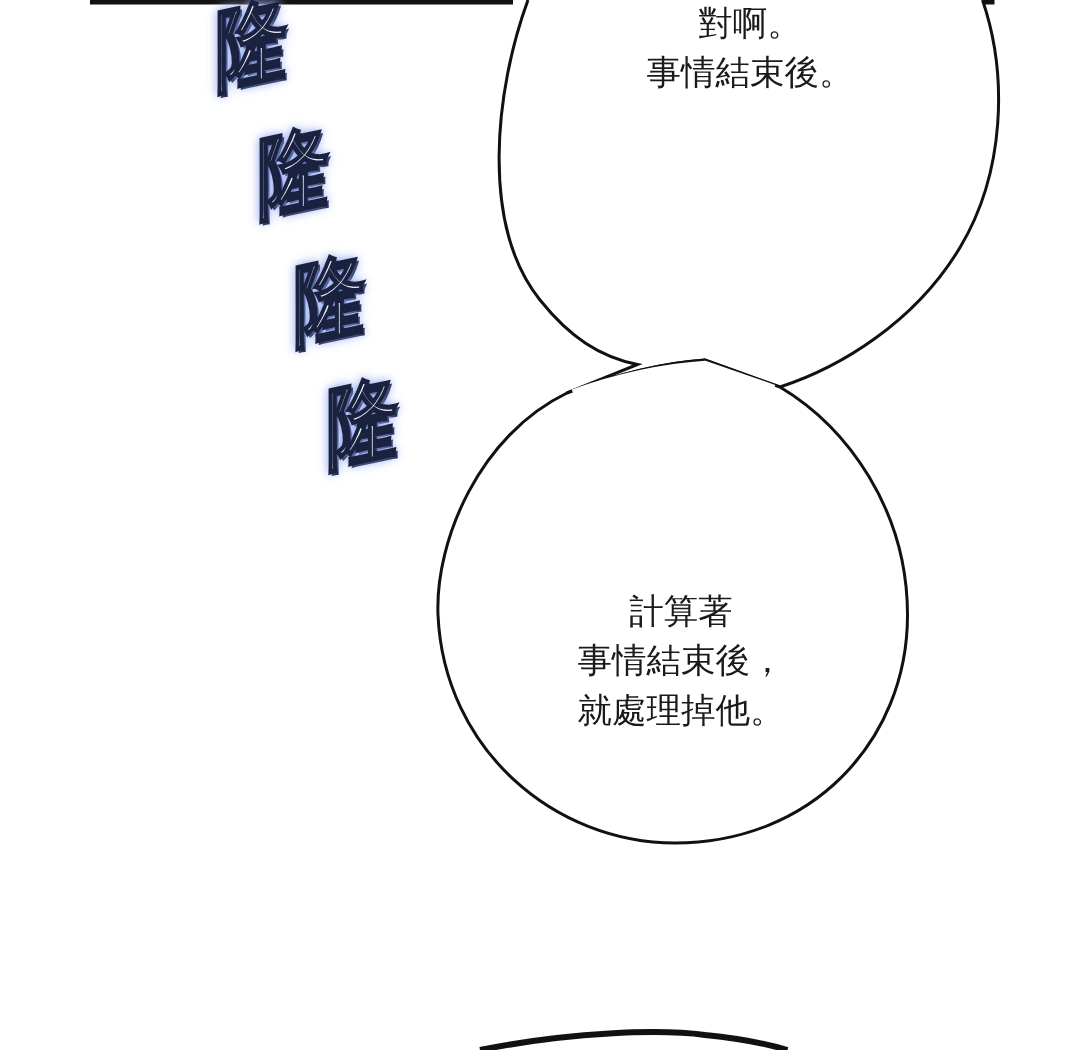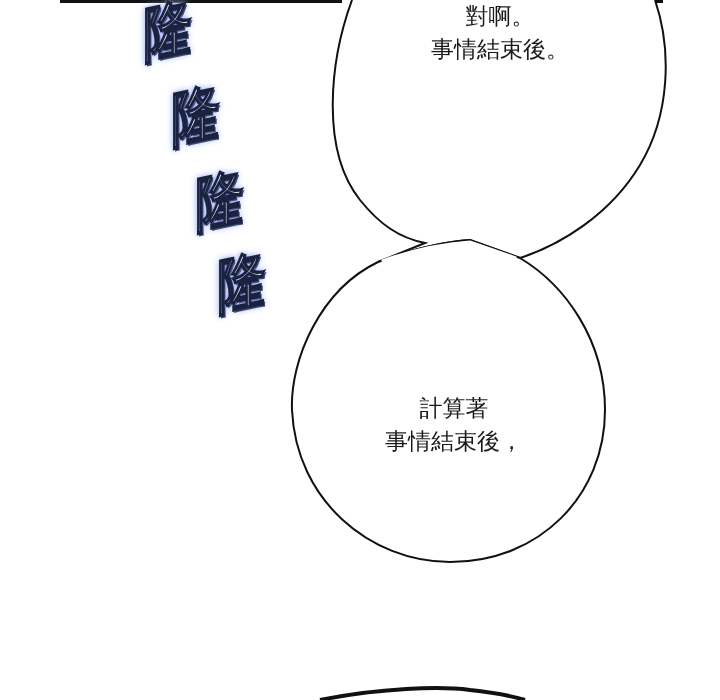--- a/index.html
+++ b/index.html
@@ -54,13 +54,14 @@
 </div>
 
 <div class="bubble-text" style="left:390px; top:0px; width:220px;">
   <span>對啊。</span>
   <span>事情結束後。</span>
 </div>
 
 <div class="bubble-text" style="left:344px; top:344px; width:220px;margin-top:48px;">
   <span>計算著</span>
   <span>事情結束後，</span>
+  <span>就處理掉他。</span>
 </div>
 
 </body></html>

